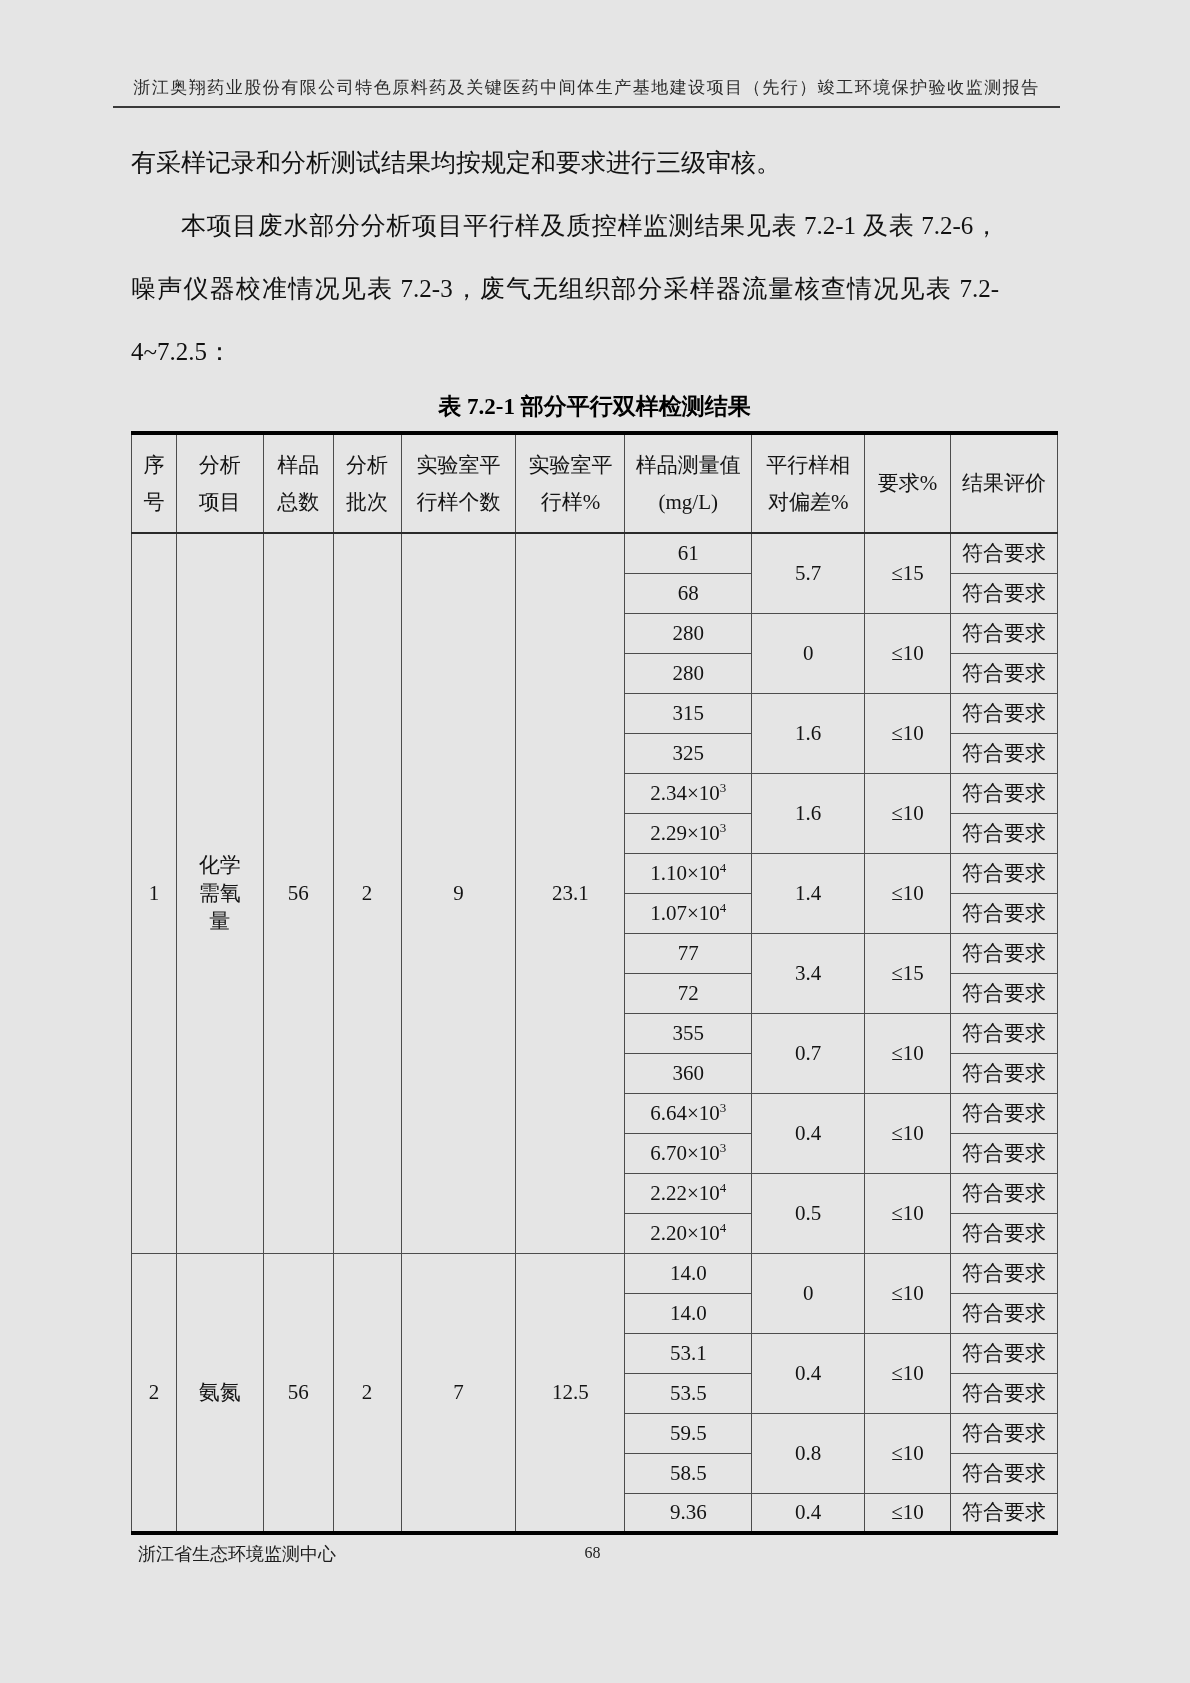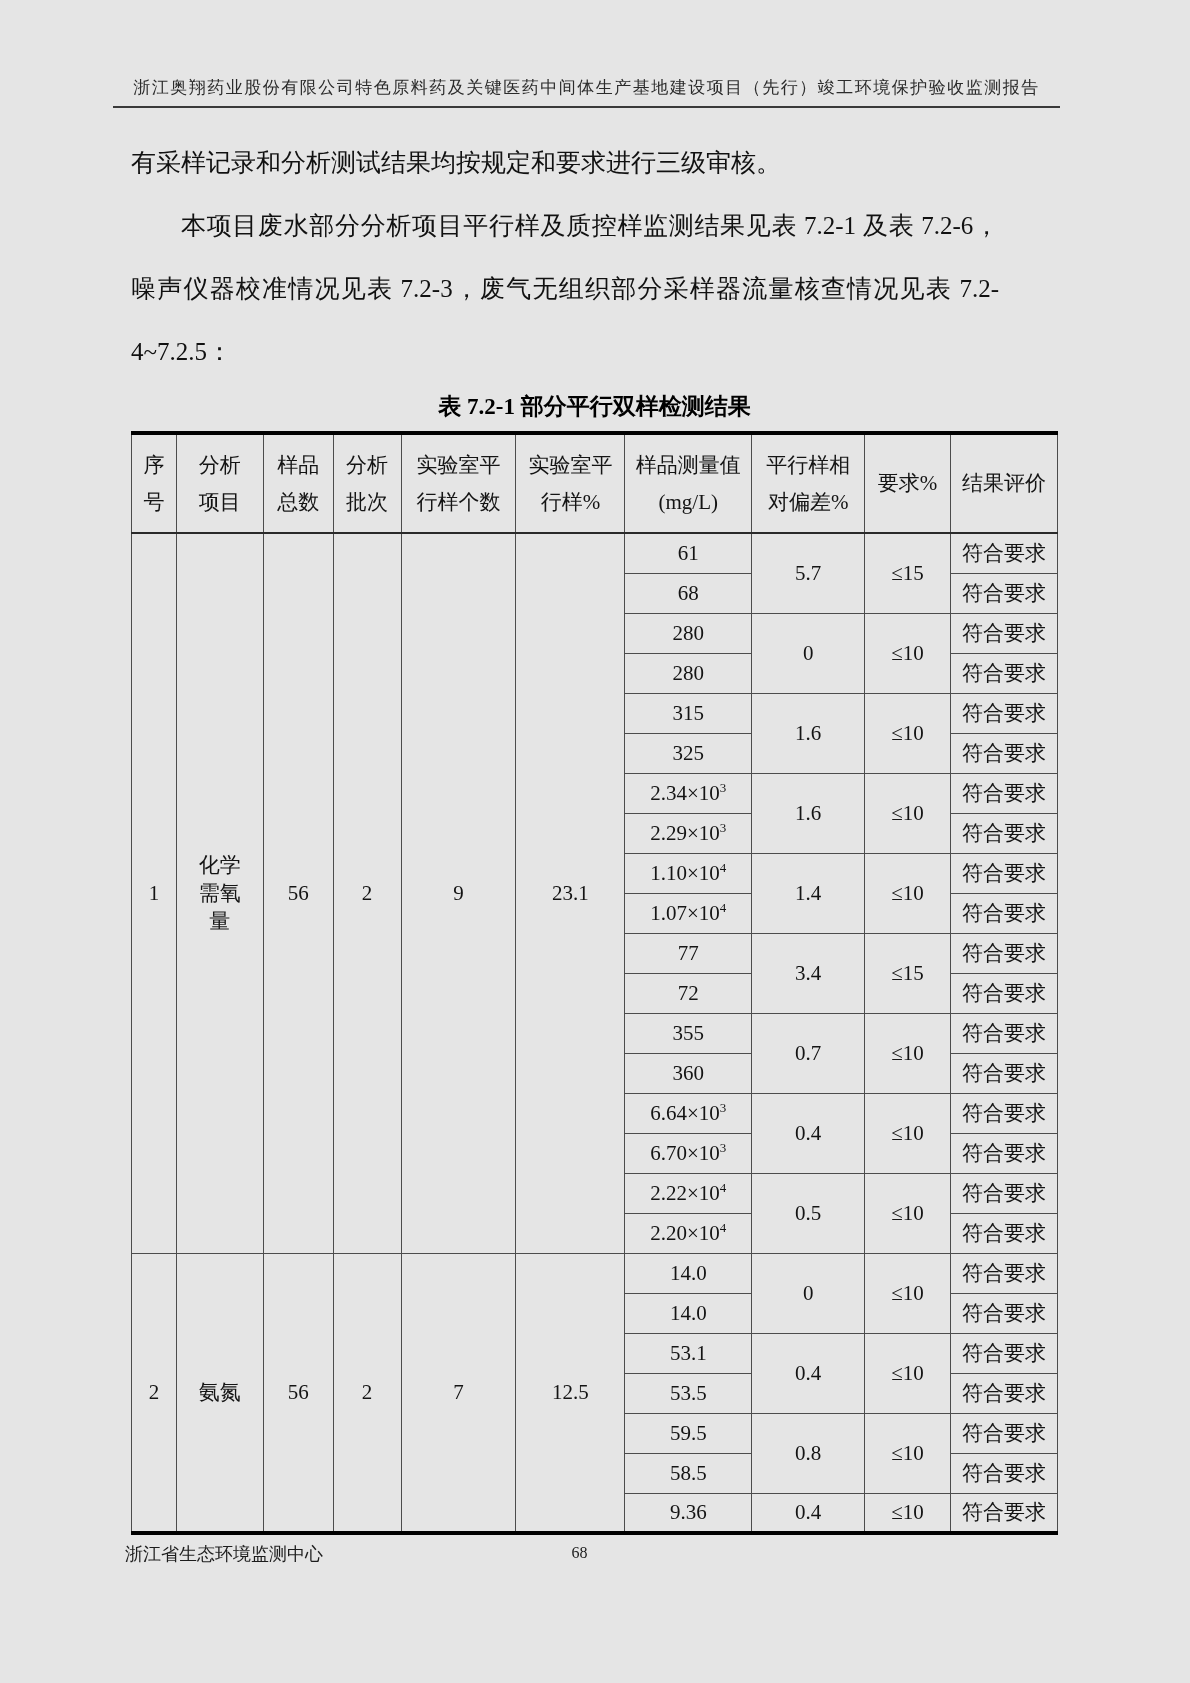--- a/index.html
+++ b/index.html
@@ -62,21 +62,21 @@
   }
   table.qc thead th {
     height:100px;
     line-height:1.75;
     border-bottom:2px solid #2a2a2a;
   }
   table.qc tbody td.value-row { height:40px; }
   table.qc sup { font-size:0.62em; vertical-align:super; }
   .footer {
     position:absolute;
-    top:1542px; left:116px; width:927px;
+    top:1542px; left:129px; width:927px;
     height:30px;
   }
   .footer .org {
     position:absolute; left:9px; top:0;
     font-size:18px; color:#1c1c1c;
   }
   .footer .pagenum {
     position:absolute; left:0; top:2px; width:100%;
     text-align:center;
     font-size:16px; color:#1c1c1c;

